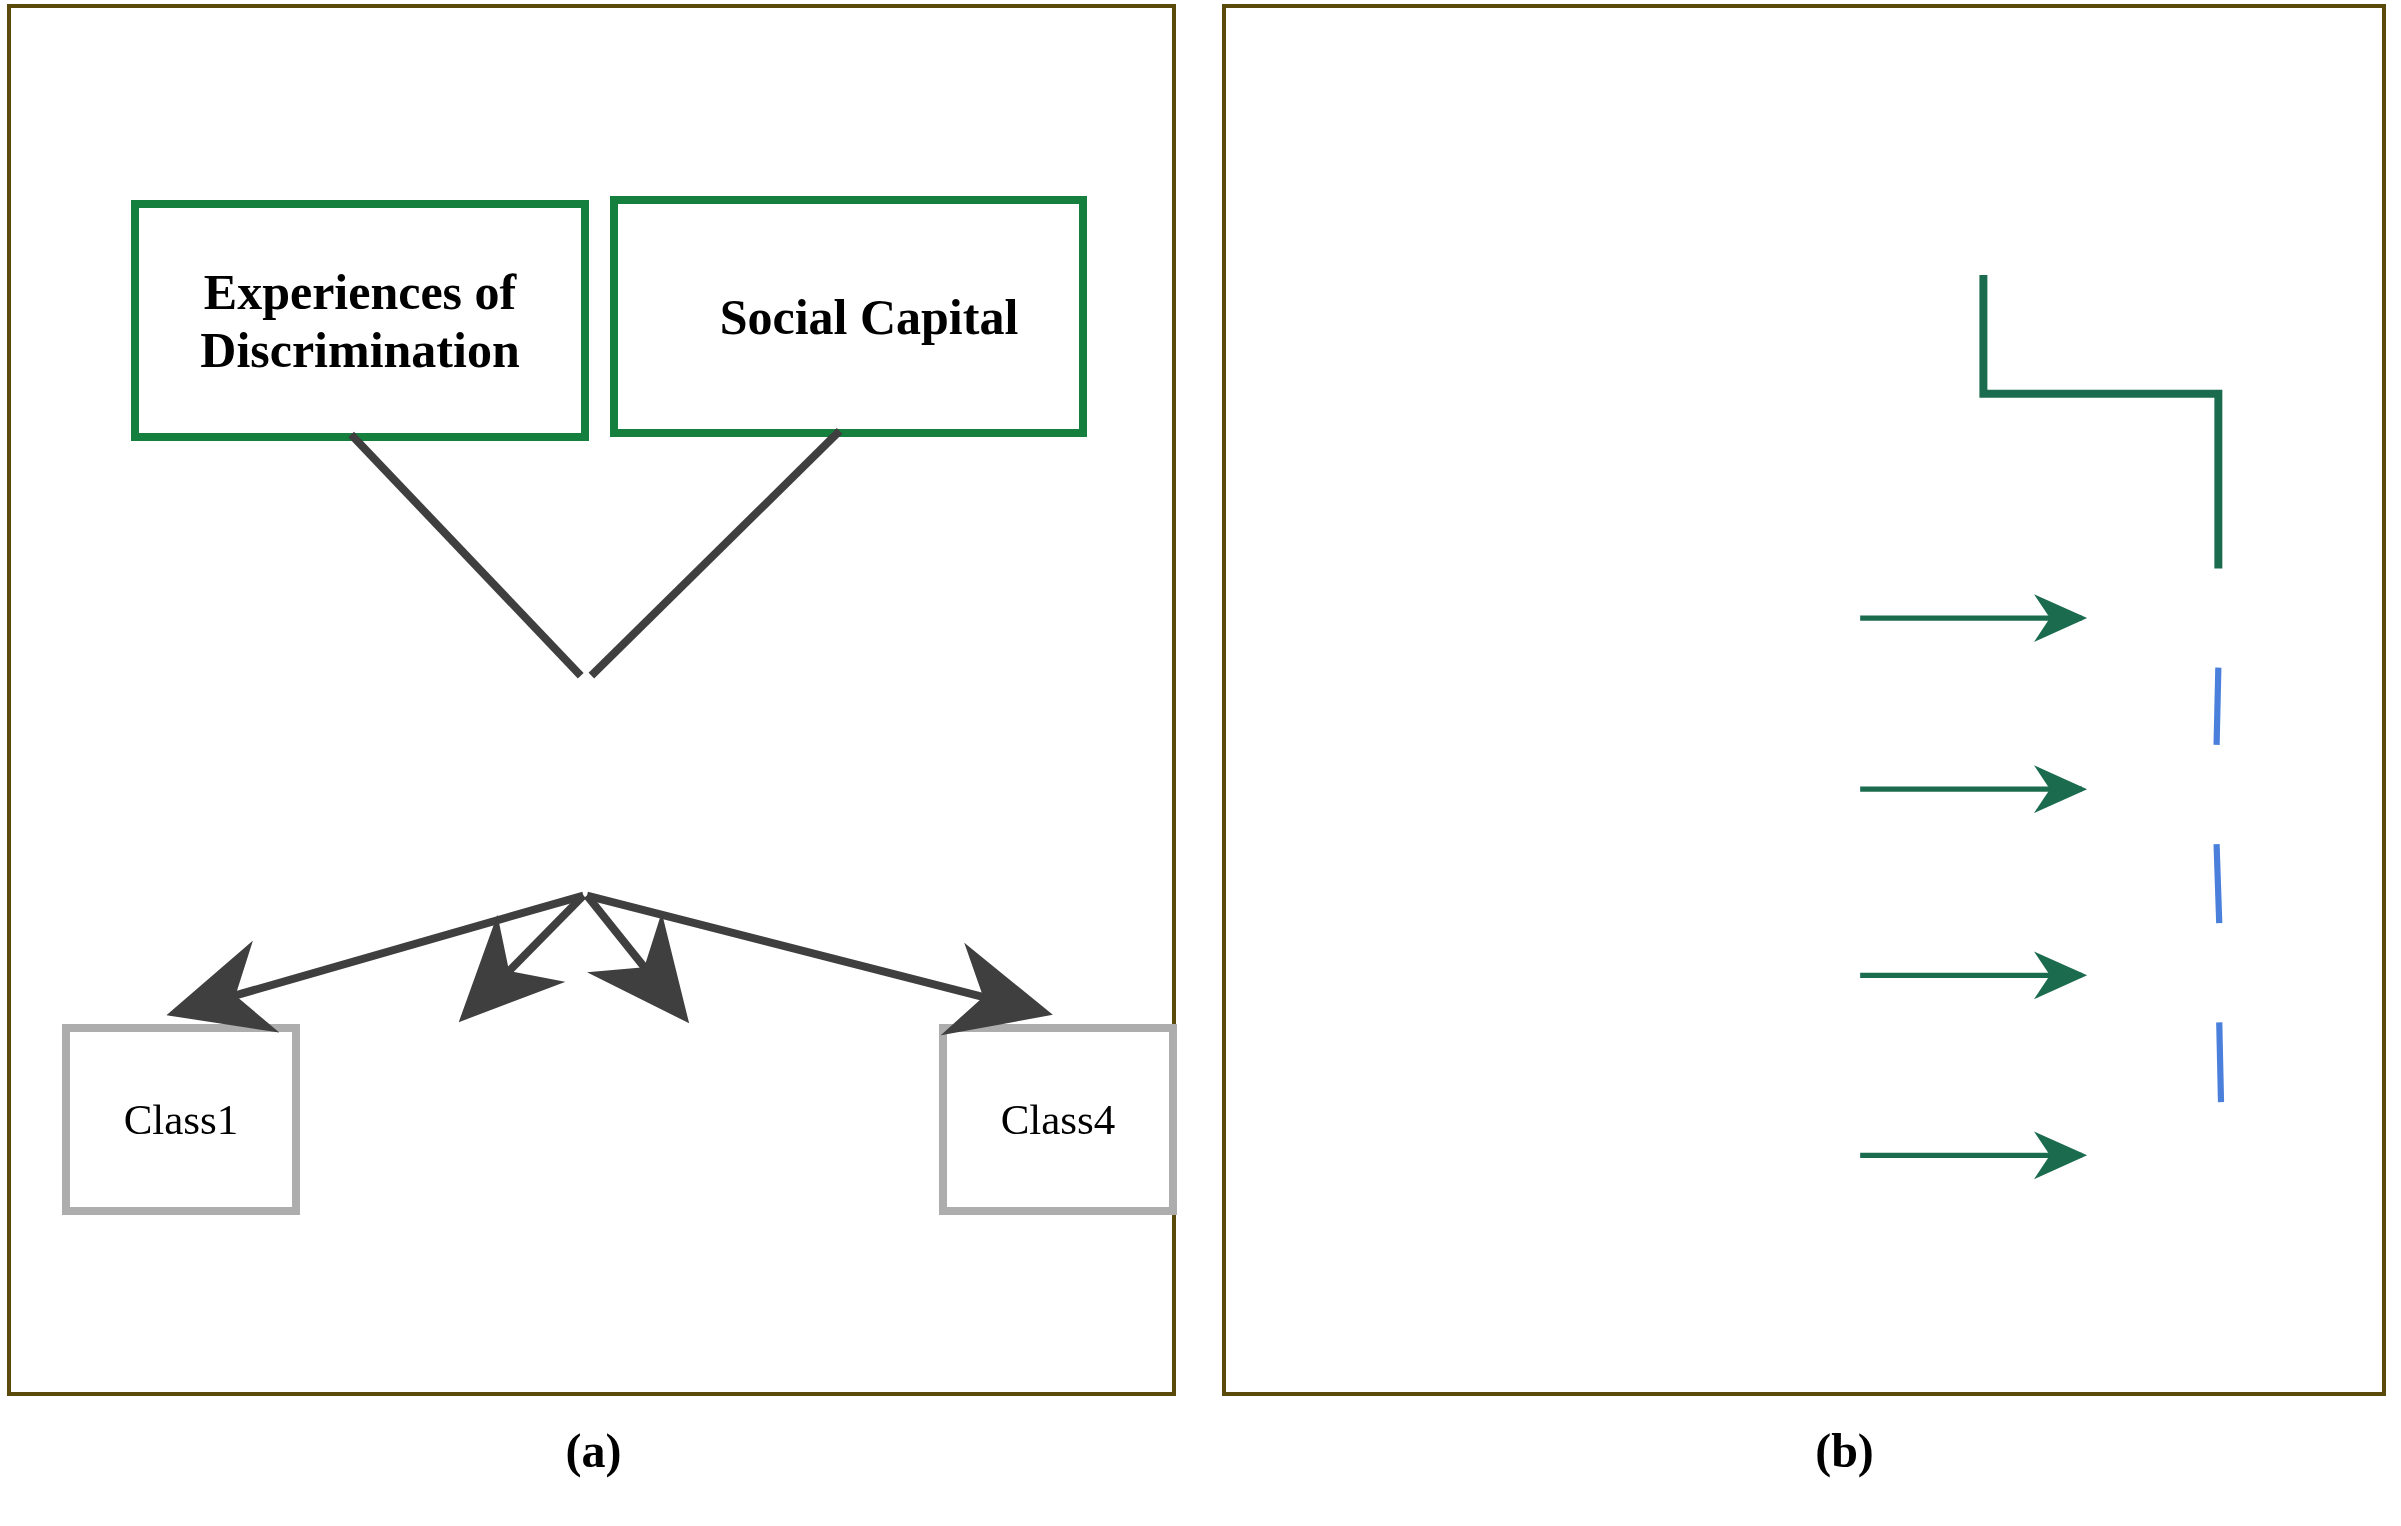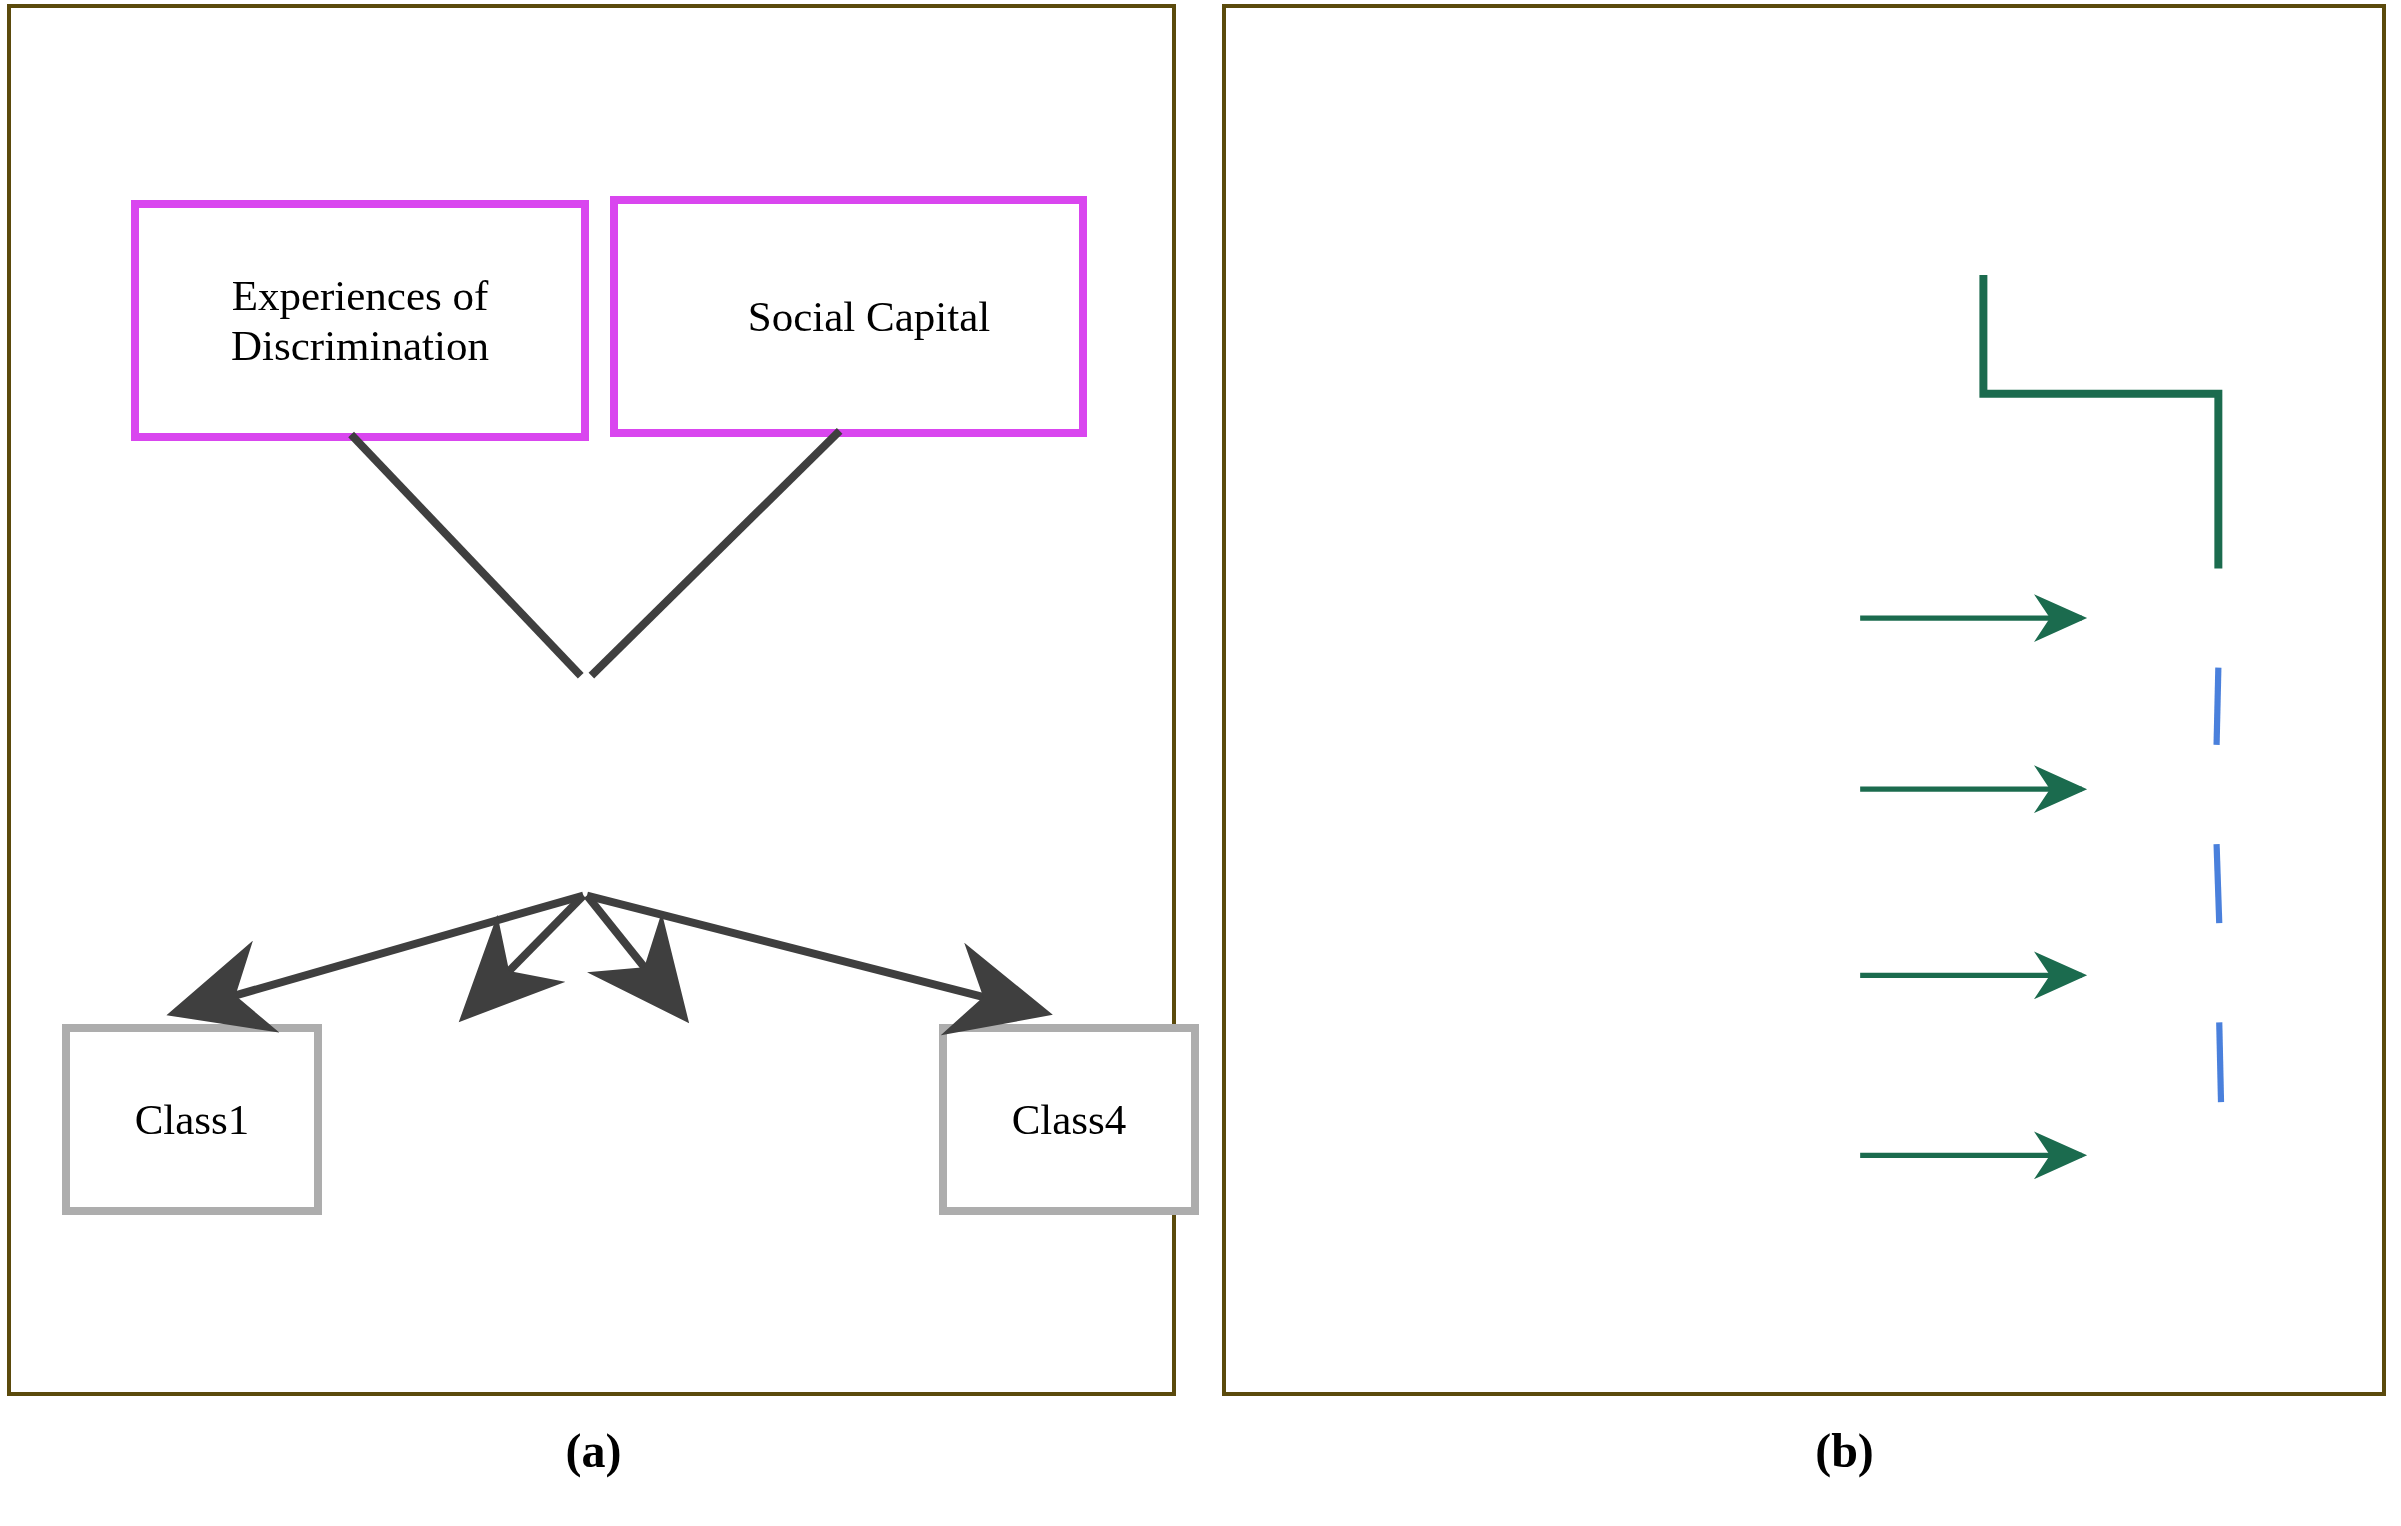--- a/index.html
+++ b/index.html
@@ -13,34 +13,34 @@
   #panel-a{left:7px;top:4.4px;width:1169px;height:1392px;}
   #panel-b{left:1222px;top:4.4px;width:1164px;height:1392px;}
 
   .panel-caption{position:absolute;font-size:48px;font-weight:bold;
                  font-family:"Liberation Serif","DejaVu Serif",serif;
                  text-align:center;width:177px;}
   #caption-a{left:505px;top:1423px;}
   #caption-b{left:1756px;top:1423px;}
 
   
-  .gbox{position:absolute;box-sizing:border-box;border:8px solid #d946ef;
+  .gbox{position:absolute;box-sizing:border-box;border:8px solid #15803d;
         background:#fff;display:flex;align-items:center;justify-content:center;
-        text-align:center;line-height:1.16;font-size:43px;}
+        text-align:center;line-height:1.16;font-size:50px;font-weight:bold;}
   #box-discrimination{left:120px;top:192px;width:458px;height:241px;padding:0 12.4px;}
   #box-social-capital{left:599px;top:188px;width:477px;height:241px;padding-left:41px;}
 
   #box-latent-a{position:absolute;left:182px;top:678px;width:805px;height:215px;
         box-sizing:border-box;border:8px solid #000;background:#DCDCDC;
         display:flex;align-items:center;justify-content:center;text-align:center;
         line-height:1.18;font-size:46px;}
 
   .classbox-a{position:absolute;box-sizing:border-box;border:8px solid #ADADAD;
         background:#fff;display:flex;align-items:center;justify-content:center;
-        font-size:43px;width:260px;height:191px;top:1016px;}
+        font-size:43px;width:238px;height:191px;top:1016px;}
   #class-a-1{left:51px;}
   #class-a-2{left:344px;}
   #class-a-3{left:637px;}
   #class-a-4{left:928px;}
 
   svg.overlay{position:absolute;left:0;top:0;width:2401px;height:1526px;
               pointer-events:none;}
 </style>
 </head>
 <body>

